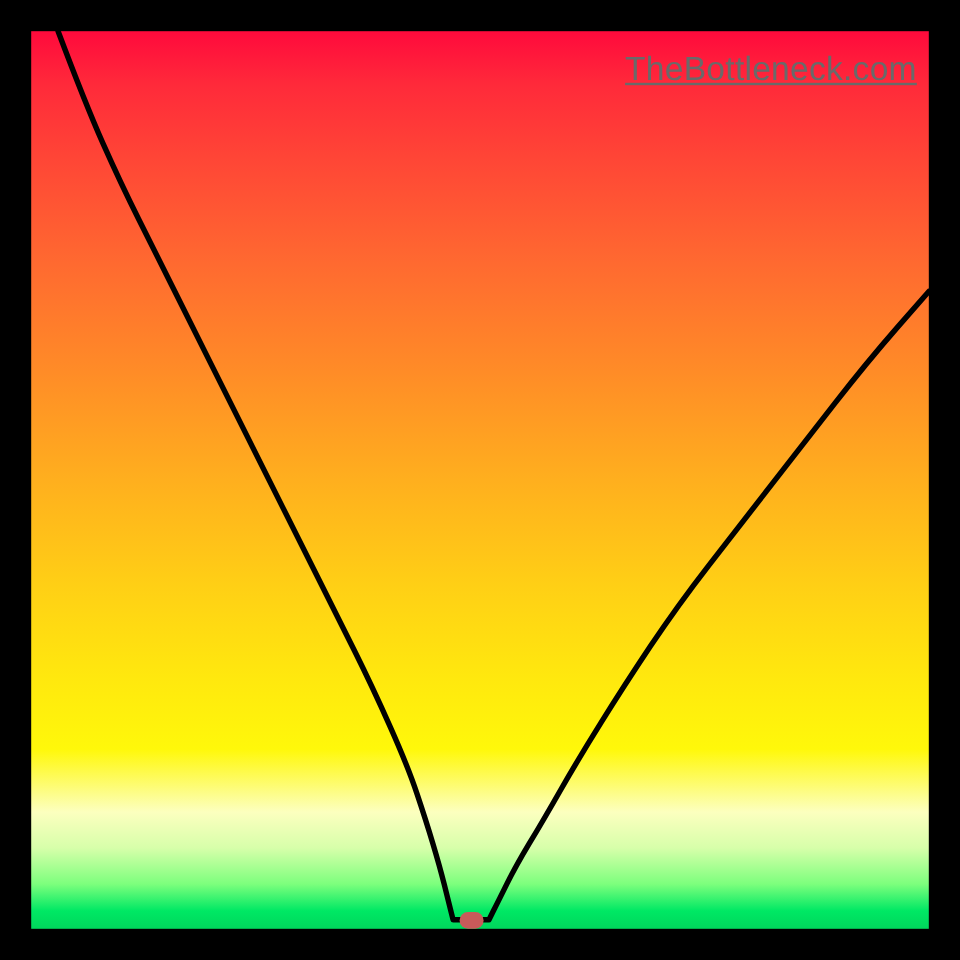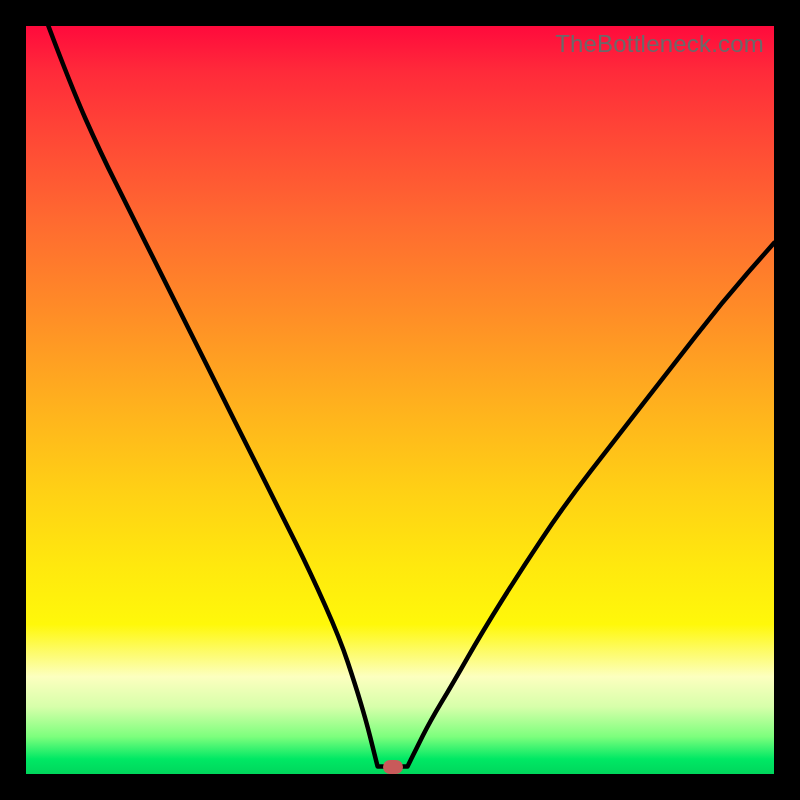--- a/index.html
+++ b/index.html
@@ -37,27 +37,28 @@
       #fff80a 80%,
       #fcffbf 87%,
       #d7ffaa 91%,
       #7dff7d 95%,
       #00e864 98%,
       #00d65c 100%
     );
   }
   .watermark {
     position: absolute;
-    top: 4px;
+    top: 16px;
     right: 10px;
     color: #6a6a6a;
-    font-size: 24px;
+    font-size: 28px;
     font-weight: 500;
     letter-spacing: 0.2px;
     user-select: none;
+    text-decoration: underline;
   }
   svg.curve {
     position: absolute;
     left: 0;
     top: 0;
     width: 748px;
     height: 748px;
     overflow: visible;
   }
   .marker {

